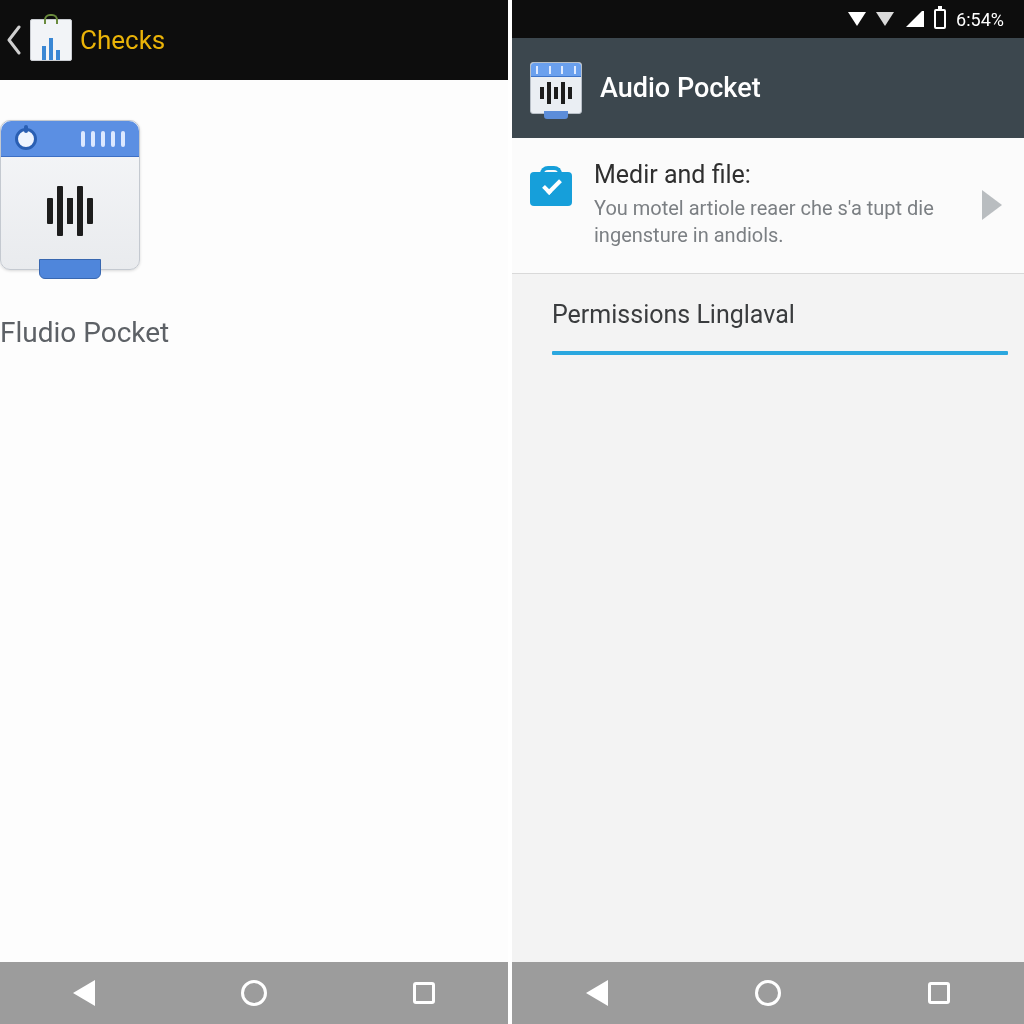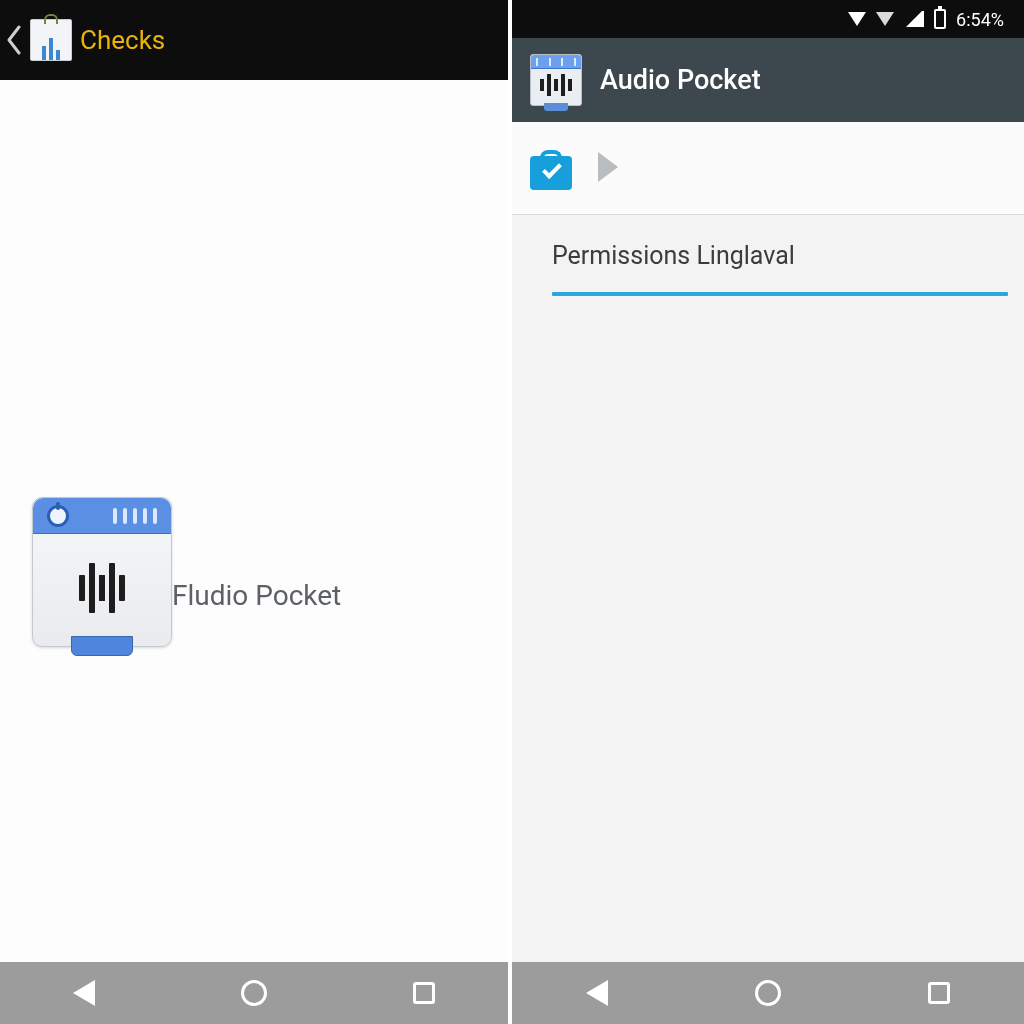--- a/index.html
+++ b/index.html
@@ -20,21 +20,21 @@
     width: 42px; height: 42px; margin: 0 8px 0 2px;
     background: #f2f4f7; border: 1px solid #c9ccd1; border-radius: 2px;
     position: relative; display:flex; align-items:flex-end; justify-content:center;
   }
   .l-appicon .bar { width:4px; background:#3a87d4; margin:0 1.5px; }
   .l-appicon .b1{height:14px;} .l-appicon .b2{height:22px;} .l-appicon .b3{height:10px;}
   .l-appicon .clip { position:absolute; top:-6px; left:50%; transform:translateX(-50%);
     width:14px; height:10px; border:2px solid #6b8c3e; border-bottom:none; border-radius:6px 6px 0 0; }
   .l-title { font-size: 26px; font-weight: 400; color:#eab308; }
 
-  .l-body { flex:1; background:#fdfdfd; display:flex; align-items:center; padding-top:40px;padding-left:32px; }
+  .l-body { flex:1; background:#fdfdfd; display:flex; flex-direction:column; align-items:flex-start; padding-top:40px; }
   .l-bigicon {
     width:140px; height:150px; background:linear-gradient(#f6f7f9,#e9ebee);
     border:1px solid #c4c9d0; border-radius:10px; position:relative;
     box-shadow: inset 0 1px 0 #fff, 0 1px 3px rgba(0,0,0,.15);
   }
   .l-bigicon .topband{
     position:absolute; top:0; left:0; right:0; height:36px;
     background:#5b8fe3; border-radius:10px 10px 0 0;
     border-bottom:1px solid #3d6fc4;
     display:flex; align-items:center; justify-content:space-between; padding:0 14px;
@@ -60,21 +60,21 @@
   .r-status{
     height:38px;background:#0d0d0d;color:#fff;display:flex;align-items:center;
     justify-content:flex-end;padding:0 20px;gap:10px;font-size:18px;
   }
   .r-status .tri{width:0;height:0;border-left:9px solid transparent;border-right:9px solid transparent;border-bottom:14px solid #fff;transform:rotate(180deg);}
   .r-status .sig{width:20px;height:16px;background:linear-gradient(135deg,transparent 49%,#fff 51%);}
   .r-status .bat{width:12px;height:20px;border:2px solid #fff;border-radius:2px;position:relative;}
   .r-status .bat:before{content:"";position:absolute;top:-5px;left:2px;width:4px;height:3px;background:#fff;}
 
   .r-appbar{
-    height:84px;background:#3c474e;color:#fff;display:flex;align-items:center;padding:0 18px;gap:18px;
+    height:100px;background:#3c474e;color:#fff;display:flex;align-items:center;padding:0 18px;gap:18px;
   }
   .r-appicon{
     width:52px;height:52px;background:#eaeef3;border:1px solid #b8bfc7;border-radius:3px;position:relative;
     display:flex;align-items:center;justify-content:center;overflow:visible;
   }
   .r-appicon .top{position:absolute;top:0;left:0;right:0;height:14px;background:#6aa0ee;border-bottom:1px solid #3e74c9;
     border-radius:3px 3px 0 0;display:flex;align-items:center;justify-content:space-around;}
   .r-appicon .top i{width:2px;height:8px;background:#dfeaff;}
   .r-appicon .wv2{width:4px;height:22px;background:#1d1d1d;position:relative;margin-top:10px;}
   .r-appicon .wv2:before,.r-appicon .wv2:after{content:"";position:absolute;top:5px;width:4px;height:12px;background:#1d1d1d;}
@@ -192,20 +192,24 @@
     </div>
 
     <div class="r-body">
 
       <div class="r-card">
         <div class="r-check">
           <span class="handle"></span>
             <span class="bag"></span>
             <span class="tick"></span>
         </div>
+        <div class="r-cardtext">
+          <div class="t">Medir and file:</div>
+          <div class="d">You motel artiole reaer che s'a tupt die ingensture in andiols.</div>
+        </div>
         <div class="r-go">
           <svg width="28" height="34" viewBox="0 0 28 34">
               <polygon points="4,2 24,17 4,32" fill="#b9bdc0"></polygon>
             </svg>
         </div>
       </div>
 
       <div class="r-section">
         <div class="h">Permissions Linglaval</div>
         <div class="rule"></div>

